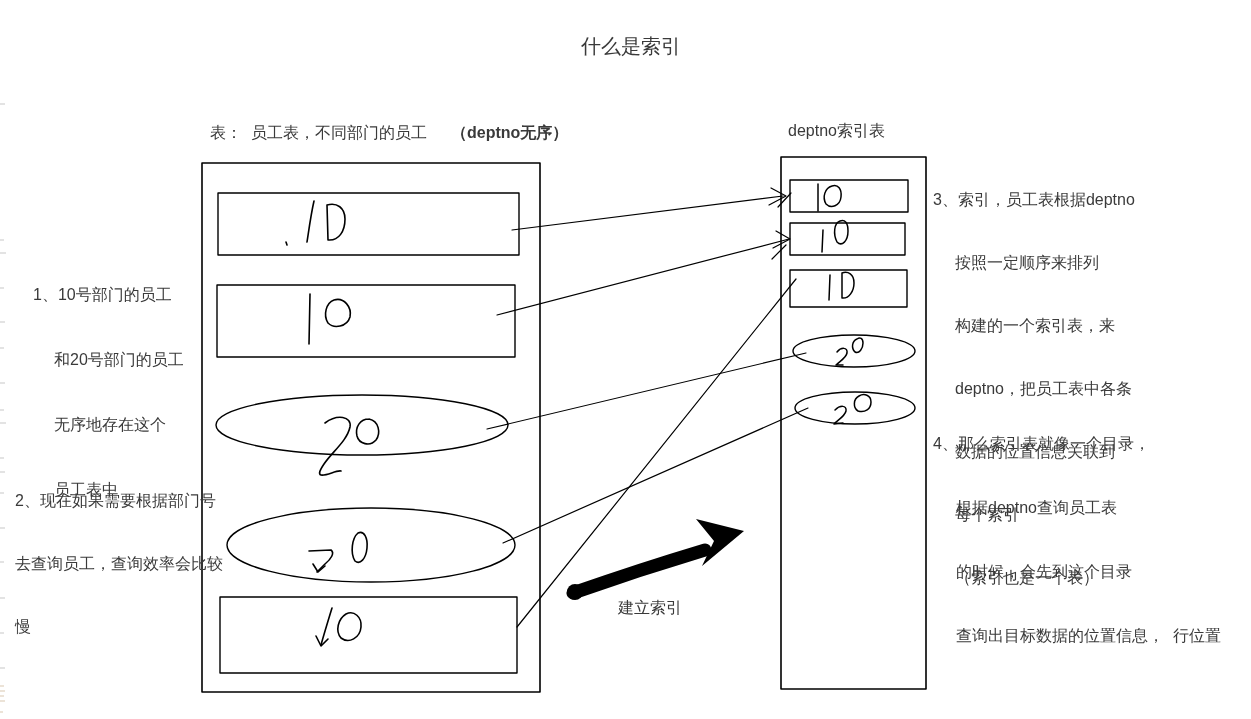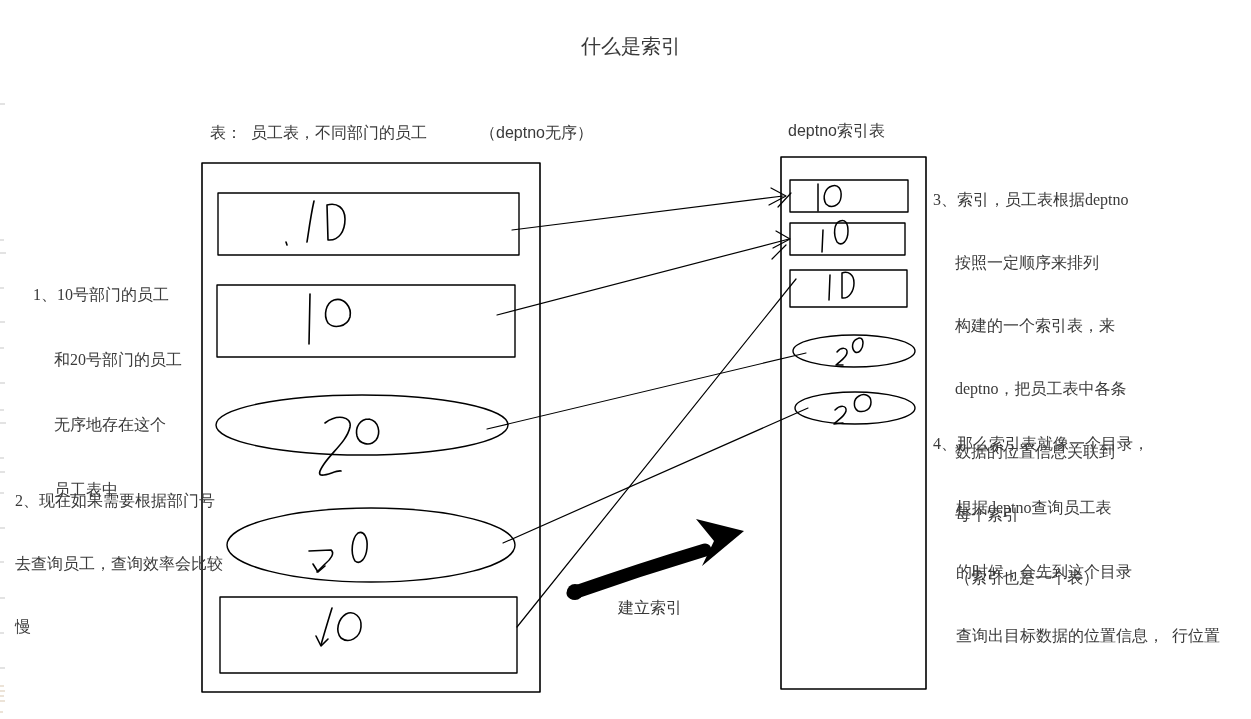--- a/index.html
+++ b/index.html
@@ -5,22 +5,22 @@
   html,body{margin:0;padding:0;}
   body{
     width:1251px;height:719px;position:relative;overflow:hidden;
     background:#ffffff;color:#3a3a3a;
     font-family:"Liberation Sans","DejaVu Sans",sans-serif;
   }
   .abs{position:absolute;white-space:pre;}
   .title{font-size:20px;}
   .tbl-label{font-size:16px;display:flex;align-items:baseline;}
   .tbl-label .main{margin-left:9px;}
-  .tbl-label .paren{margin-left:53px;}
-  .note{font-size:16px;font-family:Liberation Serif, serif;}
+  .tbl-label .paren{margin-left:24px;font-weight:bold;}
+  .note{font-size:16px;}
   .note .line{white-space:pre;}
   .n1 .line{line-height:29px;}
   .n2 .line{line-height:27px;}
   .n3 .line{line-height:27px;}
   .n4 .line{line-height:28px;}
   .indent21{padding-left:21px;}
   .indent22{padding-left:22px;}
   .indent23{padding-left:23px;}
   .arrow-label{font-size:16px;text-align:center;}
   svg.layer{position:absolute;left:0;top:0;}

